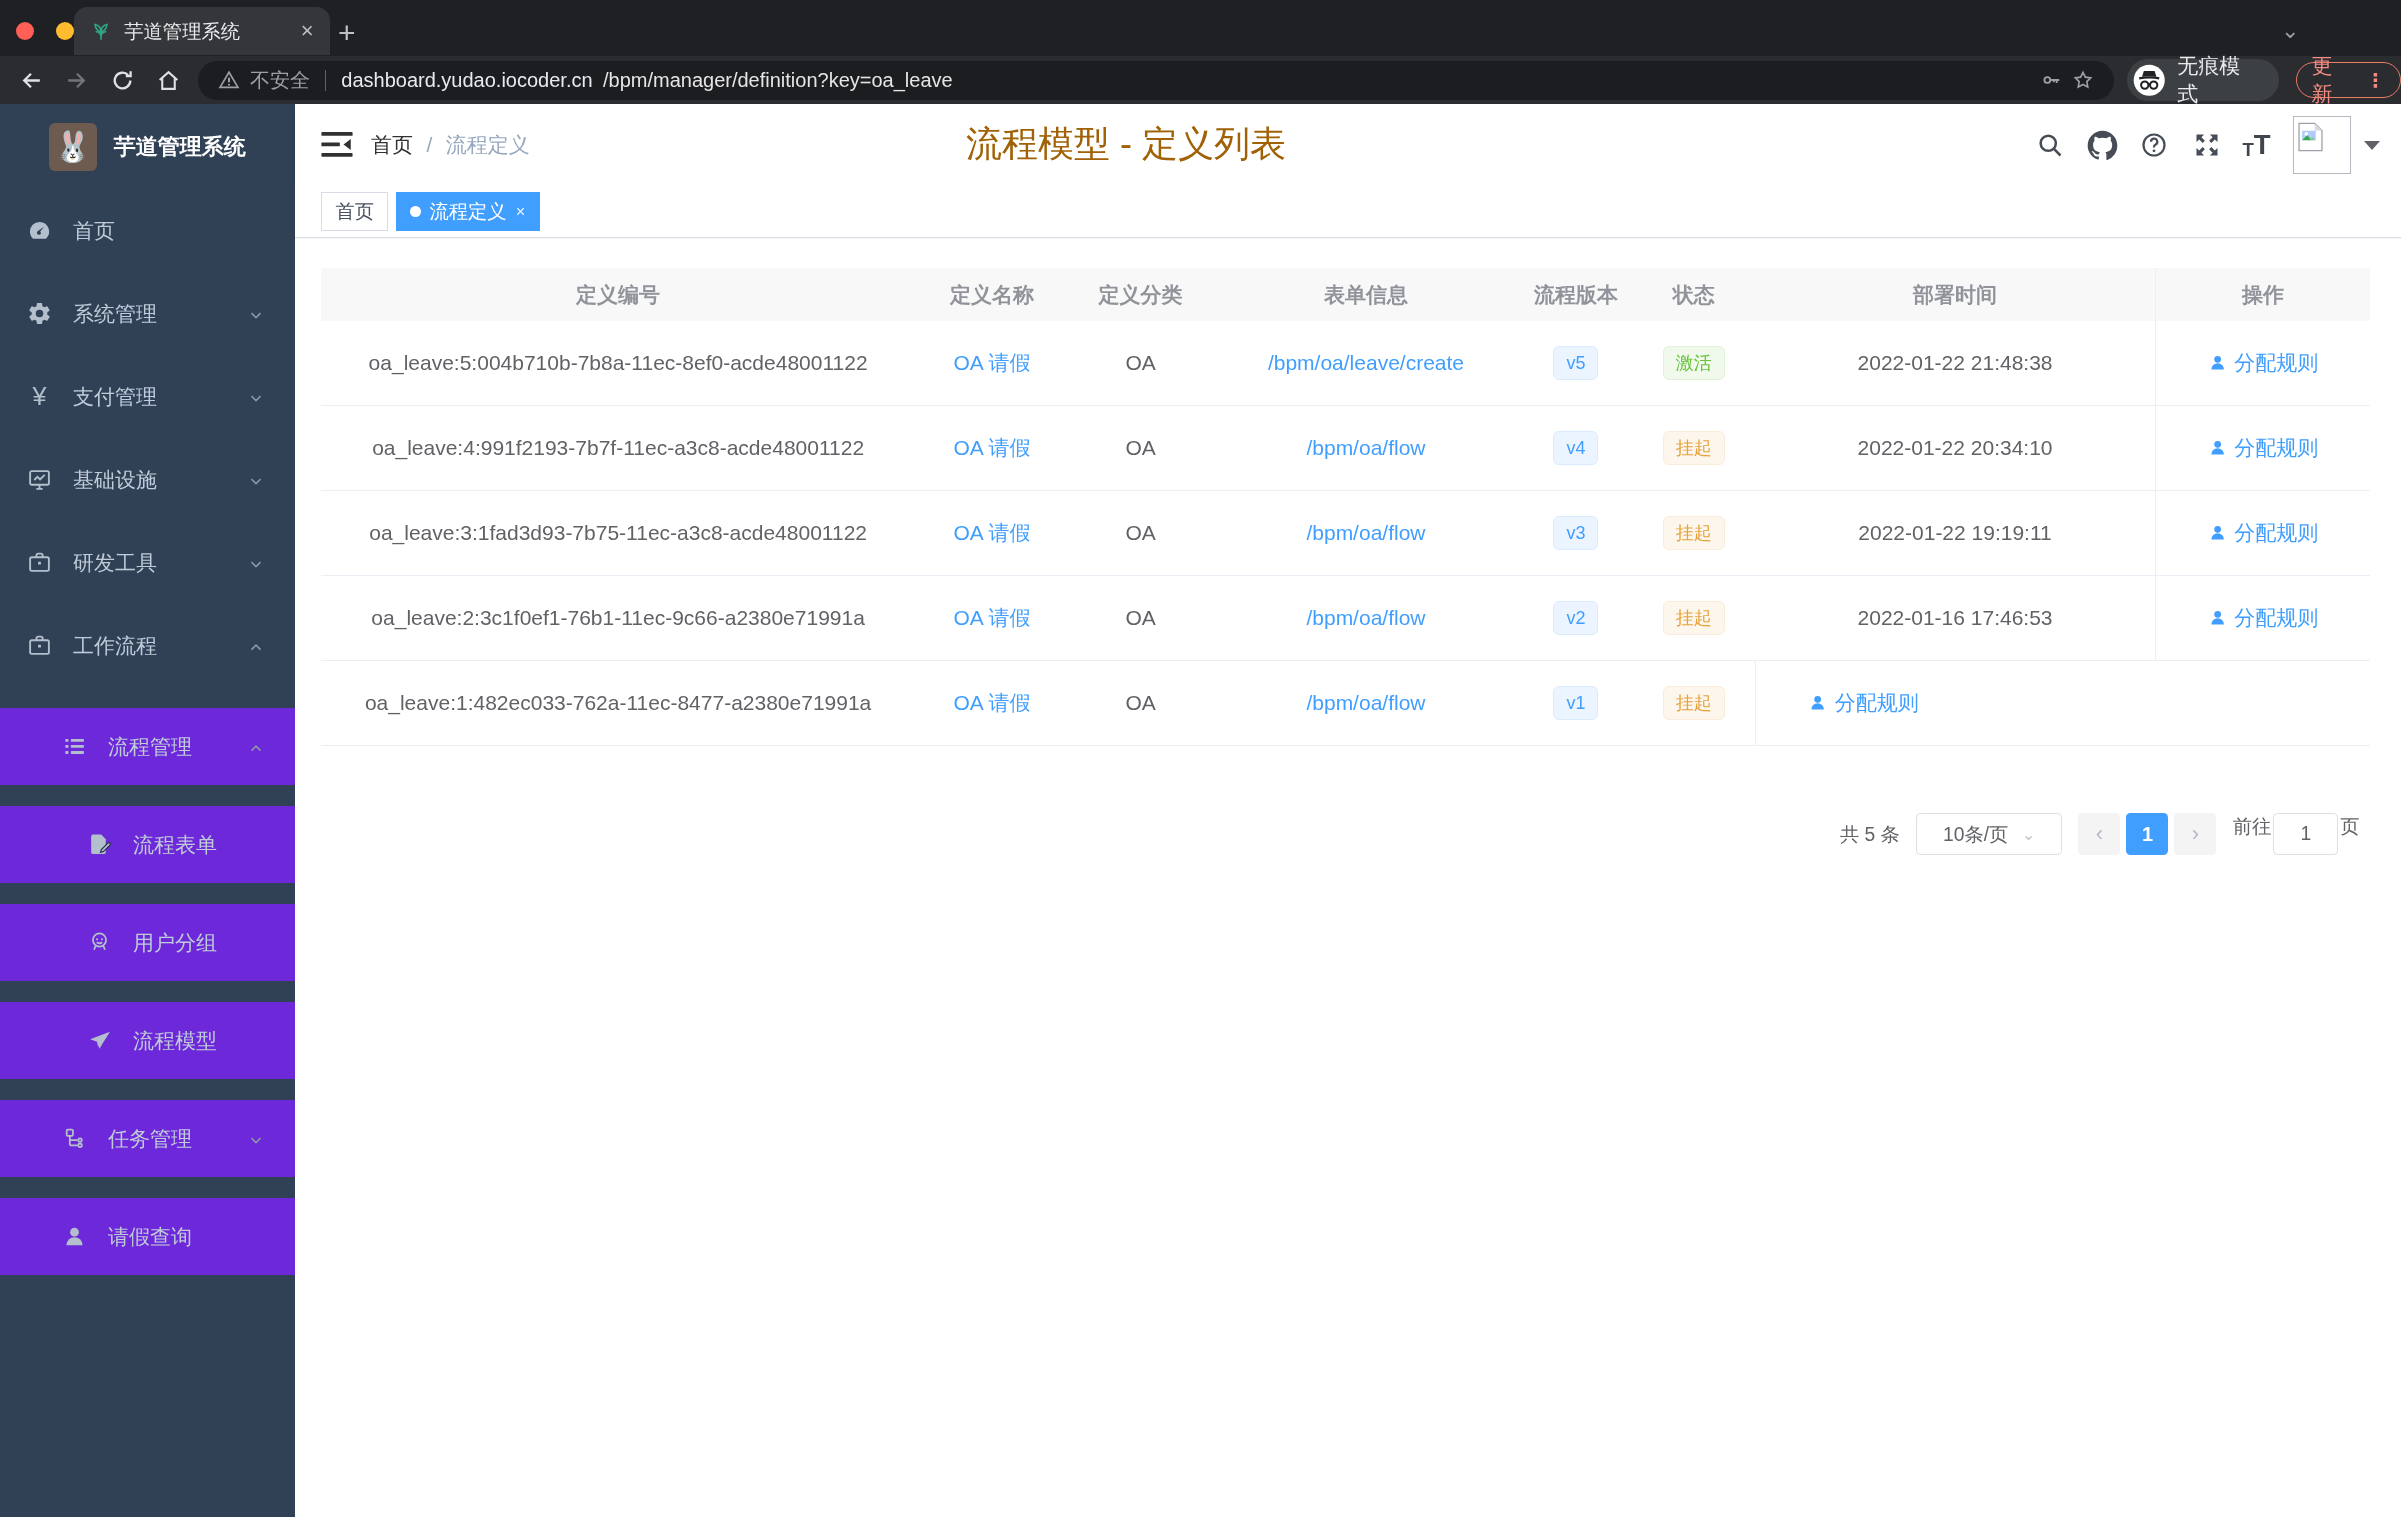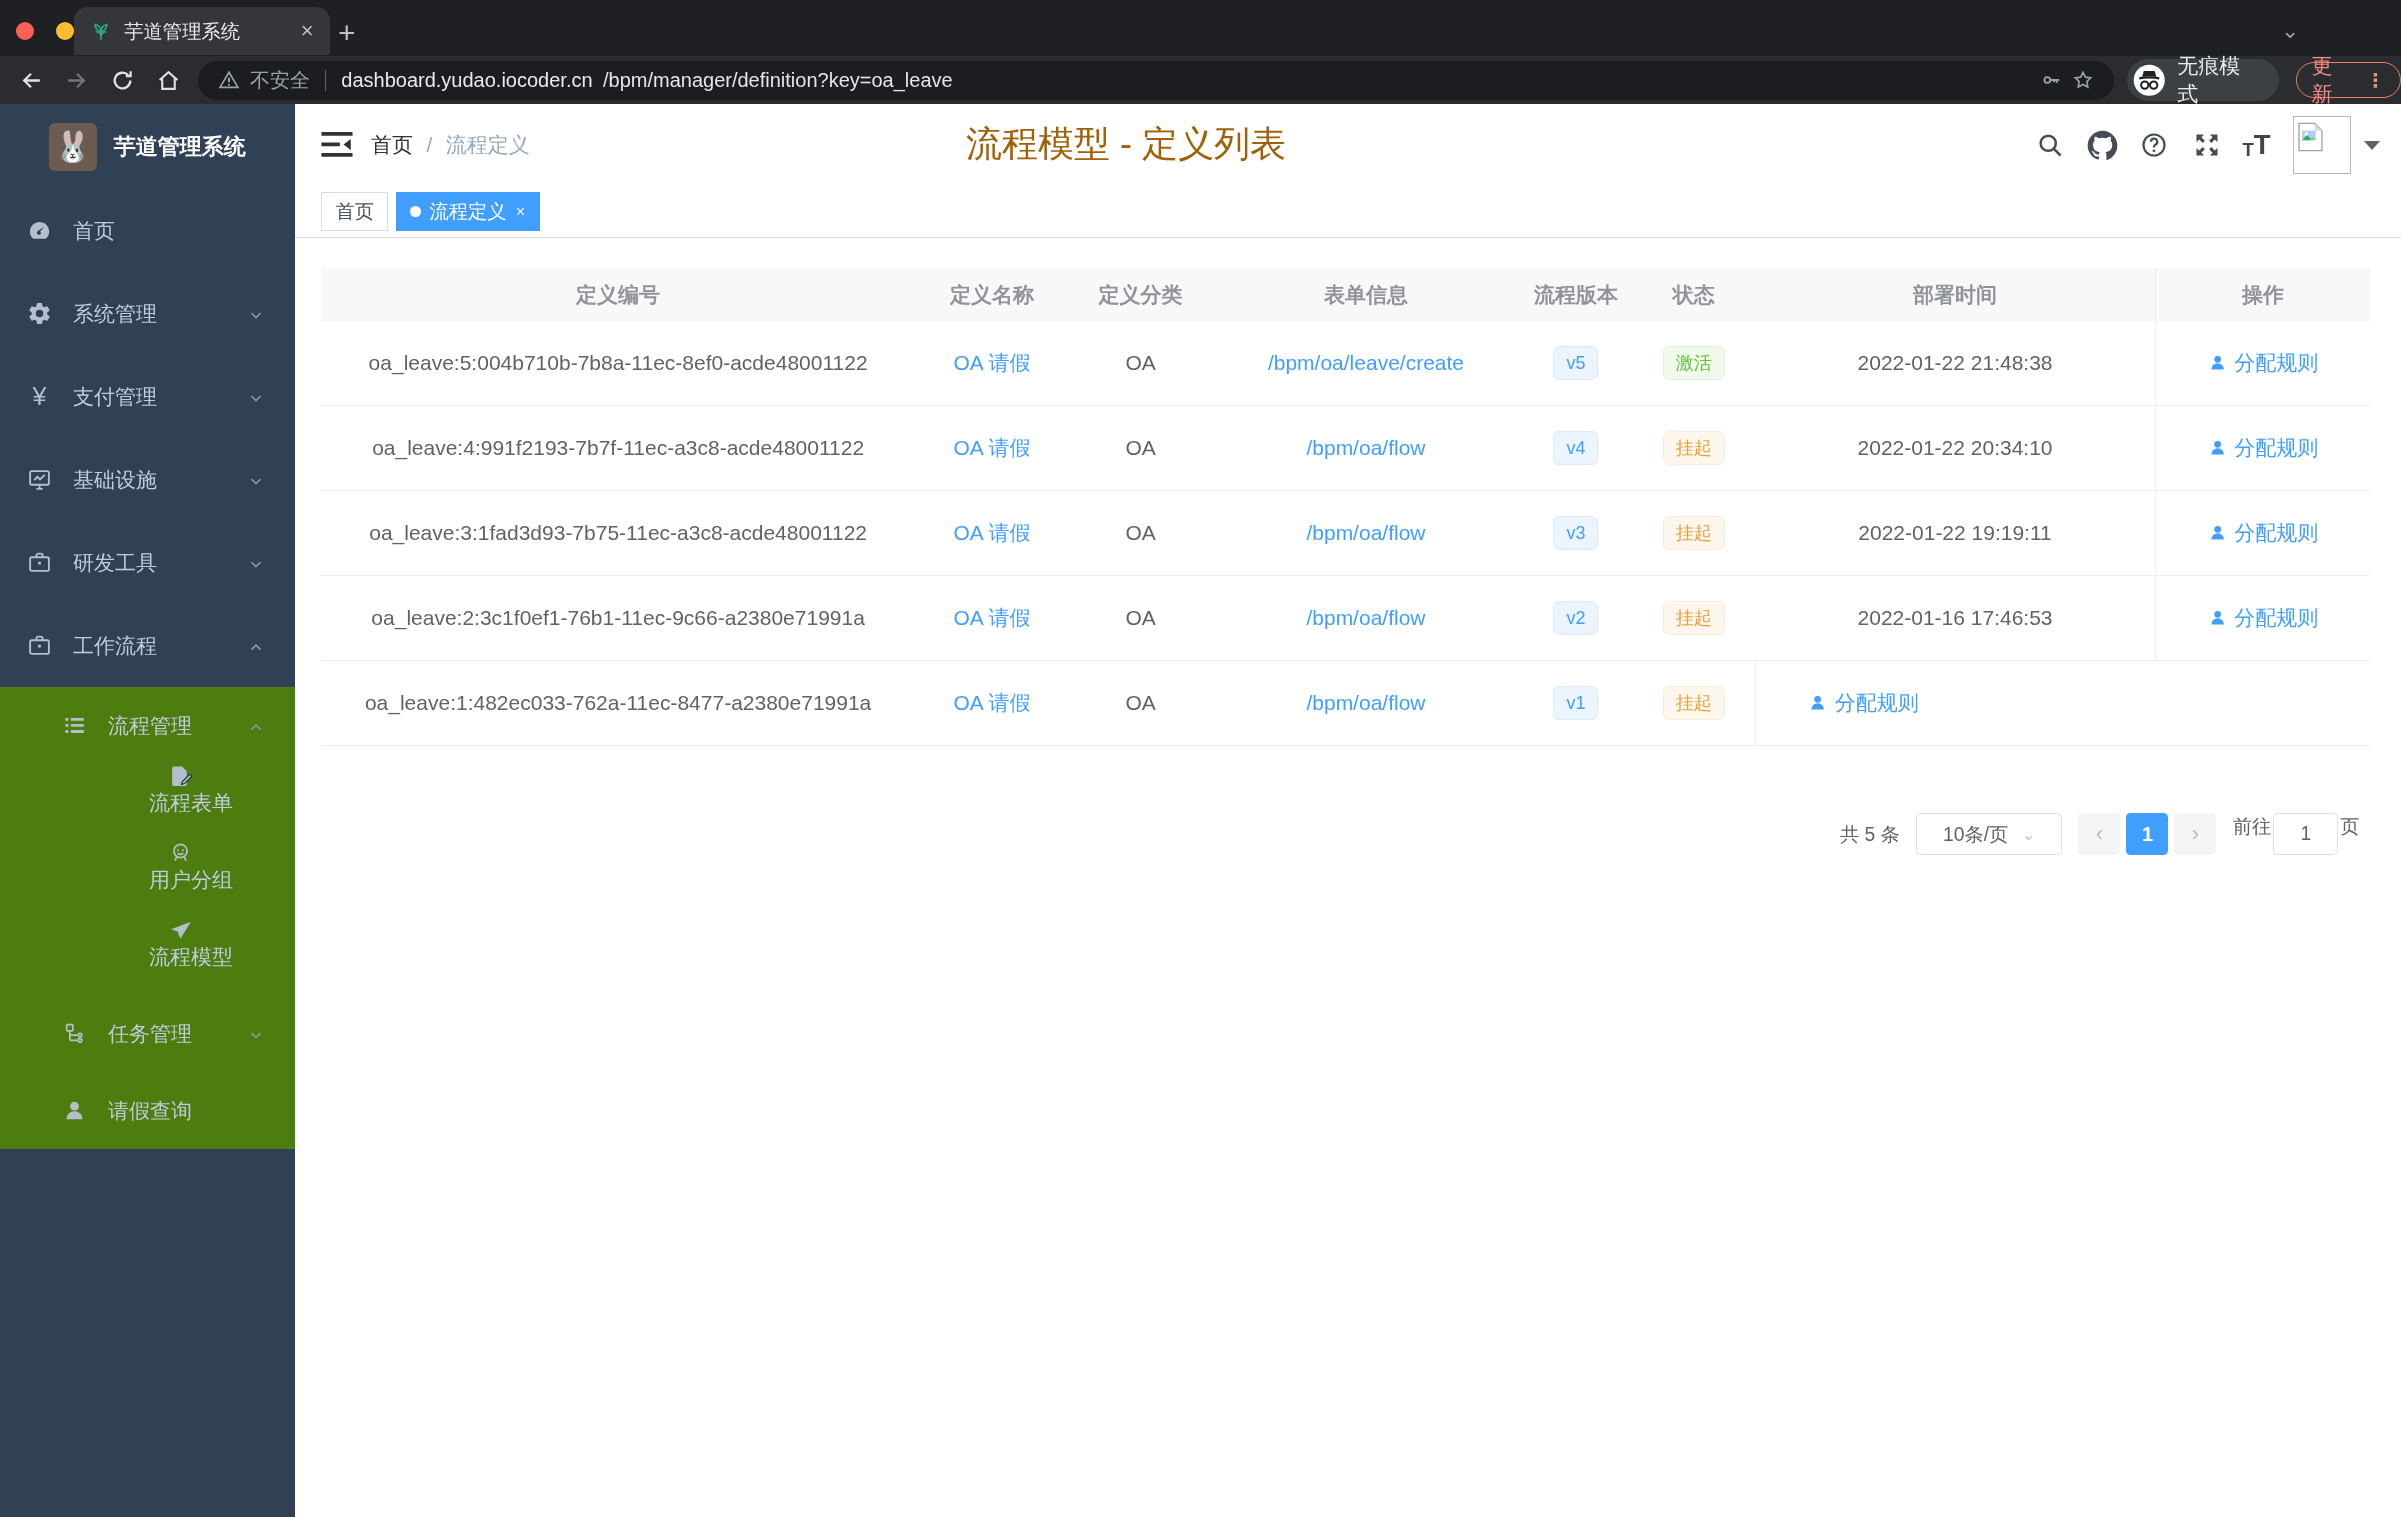--- a/index.html
+++ b/index.html
@@ -44,22 +44,22 @@
   
   .app { position:absolute; left:0; top:104px; width:2401px; height:1414px; background:#fff; }
   .sidebar { position:absolute; left:0; top:0; width:295px; height:1414px; background:#304156; }
   .logo-row { height:85px; display:flex; align-items:center; justify-content:center; gap:16.3px; }
   .logo-avatar { width:48px; height:48px; border-radius:6px; background:#6d5b4f;
     display:flex; align-items:center; justify-content:center; font-size:30px; overflow:hidden; }
   .logo-title { color:#fff; font-size:22px; font-weight:700; }
   .s-item { display:flex; align-items:center; color:#bfcbd9; font-size:21px; position:relative; }
   .s-item.lvl1 { height:83px; padding-left:27px; }
   .s-item.lvl2 { height:77px; padding-left:62px; }
-  .s-item.lvl3 { height:77px; padding-left:87px;flex-direction:column; }
-  .s-item.dark { background:#4d7c0f; }
+  .s-item.lvl3 { height:77px; padding-left:87px; }
+  .s-item.dark { background:#6d28d9;margin-top:21px; }
   .s-icon { width:25px; height:25px; color:#b3bfcc; display:inline-flex; margin-right:21px; flex:none; }
   .s-icon svg { width:100%; height:100%; }
   .s-icon.yen { font-size:24px; color:#b3bfcc; align-items:center; justify-content:center; }
   .s-chev { position:absolute; right:30px; width:18px; height:18px; color:#8d97a5; }
   .s-chev svg { width:100%; height:100%; }
 
   .main { position:absolute; left:295px; top:0; width:2107px; height:1414px; background:#fff; }
   .navbar { position:relative; height:82px; background:#fff; box-shadow:0 0.7px 3px rgba(0,21,41,.12); }
   .hamburger { position:absolute; left:24.5px; top:24.5px; width:34px; height:31px; color:#303133; }
   .hamburger svg { width:100%; height:100%; }

